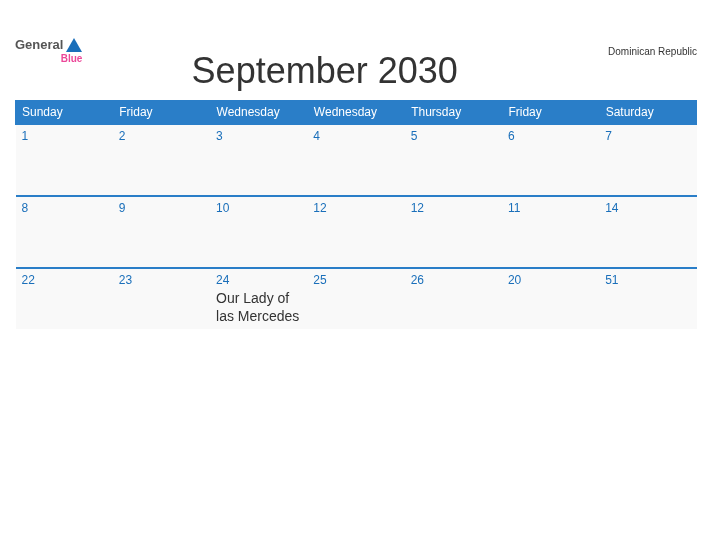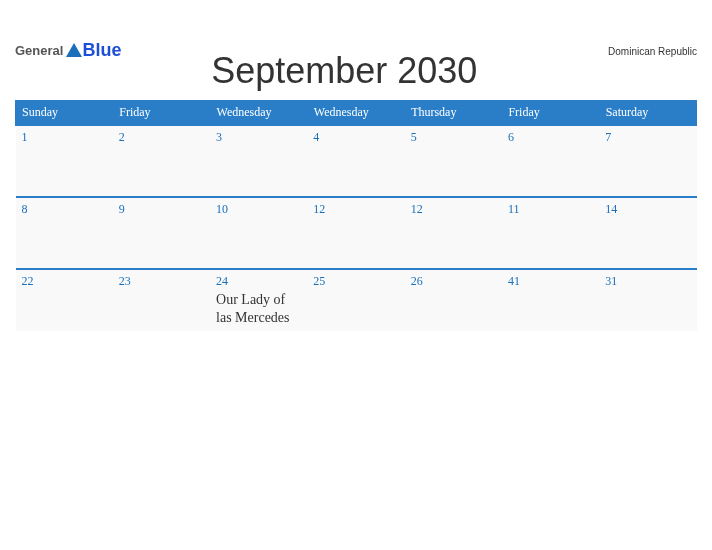--- a/index.html
+++ b/index.html
@@ -17,34 +17,34 @@
       background: #fff;
     }
     .header {
       display: flex;
       align-items: center;
       justify-content: space-between;
       margin-bottom: 8px;
     }
     .logo {
       display: flex;
-      flex-direction: row;
-      align-items: center;
+      flex-direction: column;
+      align-items: flex-end;
       font-size: 13px;
       font-weight: bold;
       color: #555;
       line-height: 1.1;
     }
     .logo-general {
       color: #555;
       font-size: 13px;
     }
     .logo-blue {
-      color: #1d4ed8;
-      font-size: 18px;
+      color: #ec4899;
+      font-size: 10px;
     }
     .logo-line {
       display: flex;
       align-items: center;
     }
     .logo-triangle {
       width: 0;
       height: 0;
       border-left: 8px solid transparent;
       border-right: 8px solid transparent;
@@ -62,21 +62,20 @@
     }
     .country-name {
       font-size: 10px;
       color: #333;
       text-align: right;
       min-width: 130px;
     }
     .calendar-grid {
       width: 100%;
       border-collapse: collapse;
-      font-family: Liberation Serif, serif;
     }
     .calendar-grid th {
       background-color: #2a7ec8;
       color: #fff;
       text-align: left;
       padding: 4px 6px;
       font-size: 12px;
       font-weight: normal;
       border: 1px solid #2a7ec8;
     }
@@ -194,21 +193,21 @@
             <span class="day-number">23</span>
           </td>
           <td><span class="day-number">24</span><span class="day-event">Our Lady of las Mercedes</span></td>
           <td>
             <span class="day-number">25</span>
           </td>
           <td>
             <span class="day-number">26</span>
           </td>
           <td>
-            <span class="day-number">41</span>
-          </td>
-          <td>
-            <span class="day-number">31</span>
+            <span class="day-number">20</span>
+          </td>
+          <td>
+            <span class="day-number">51</span>
           </td>
         </tr>
       </tbody>
   </table>
 </div>
 
 </body></html>

